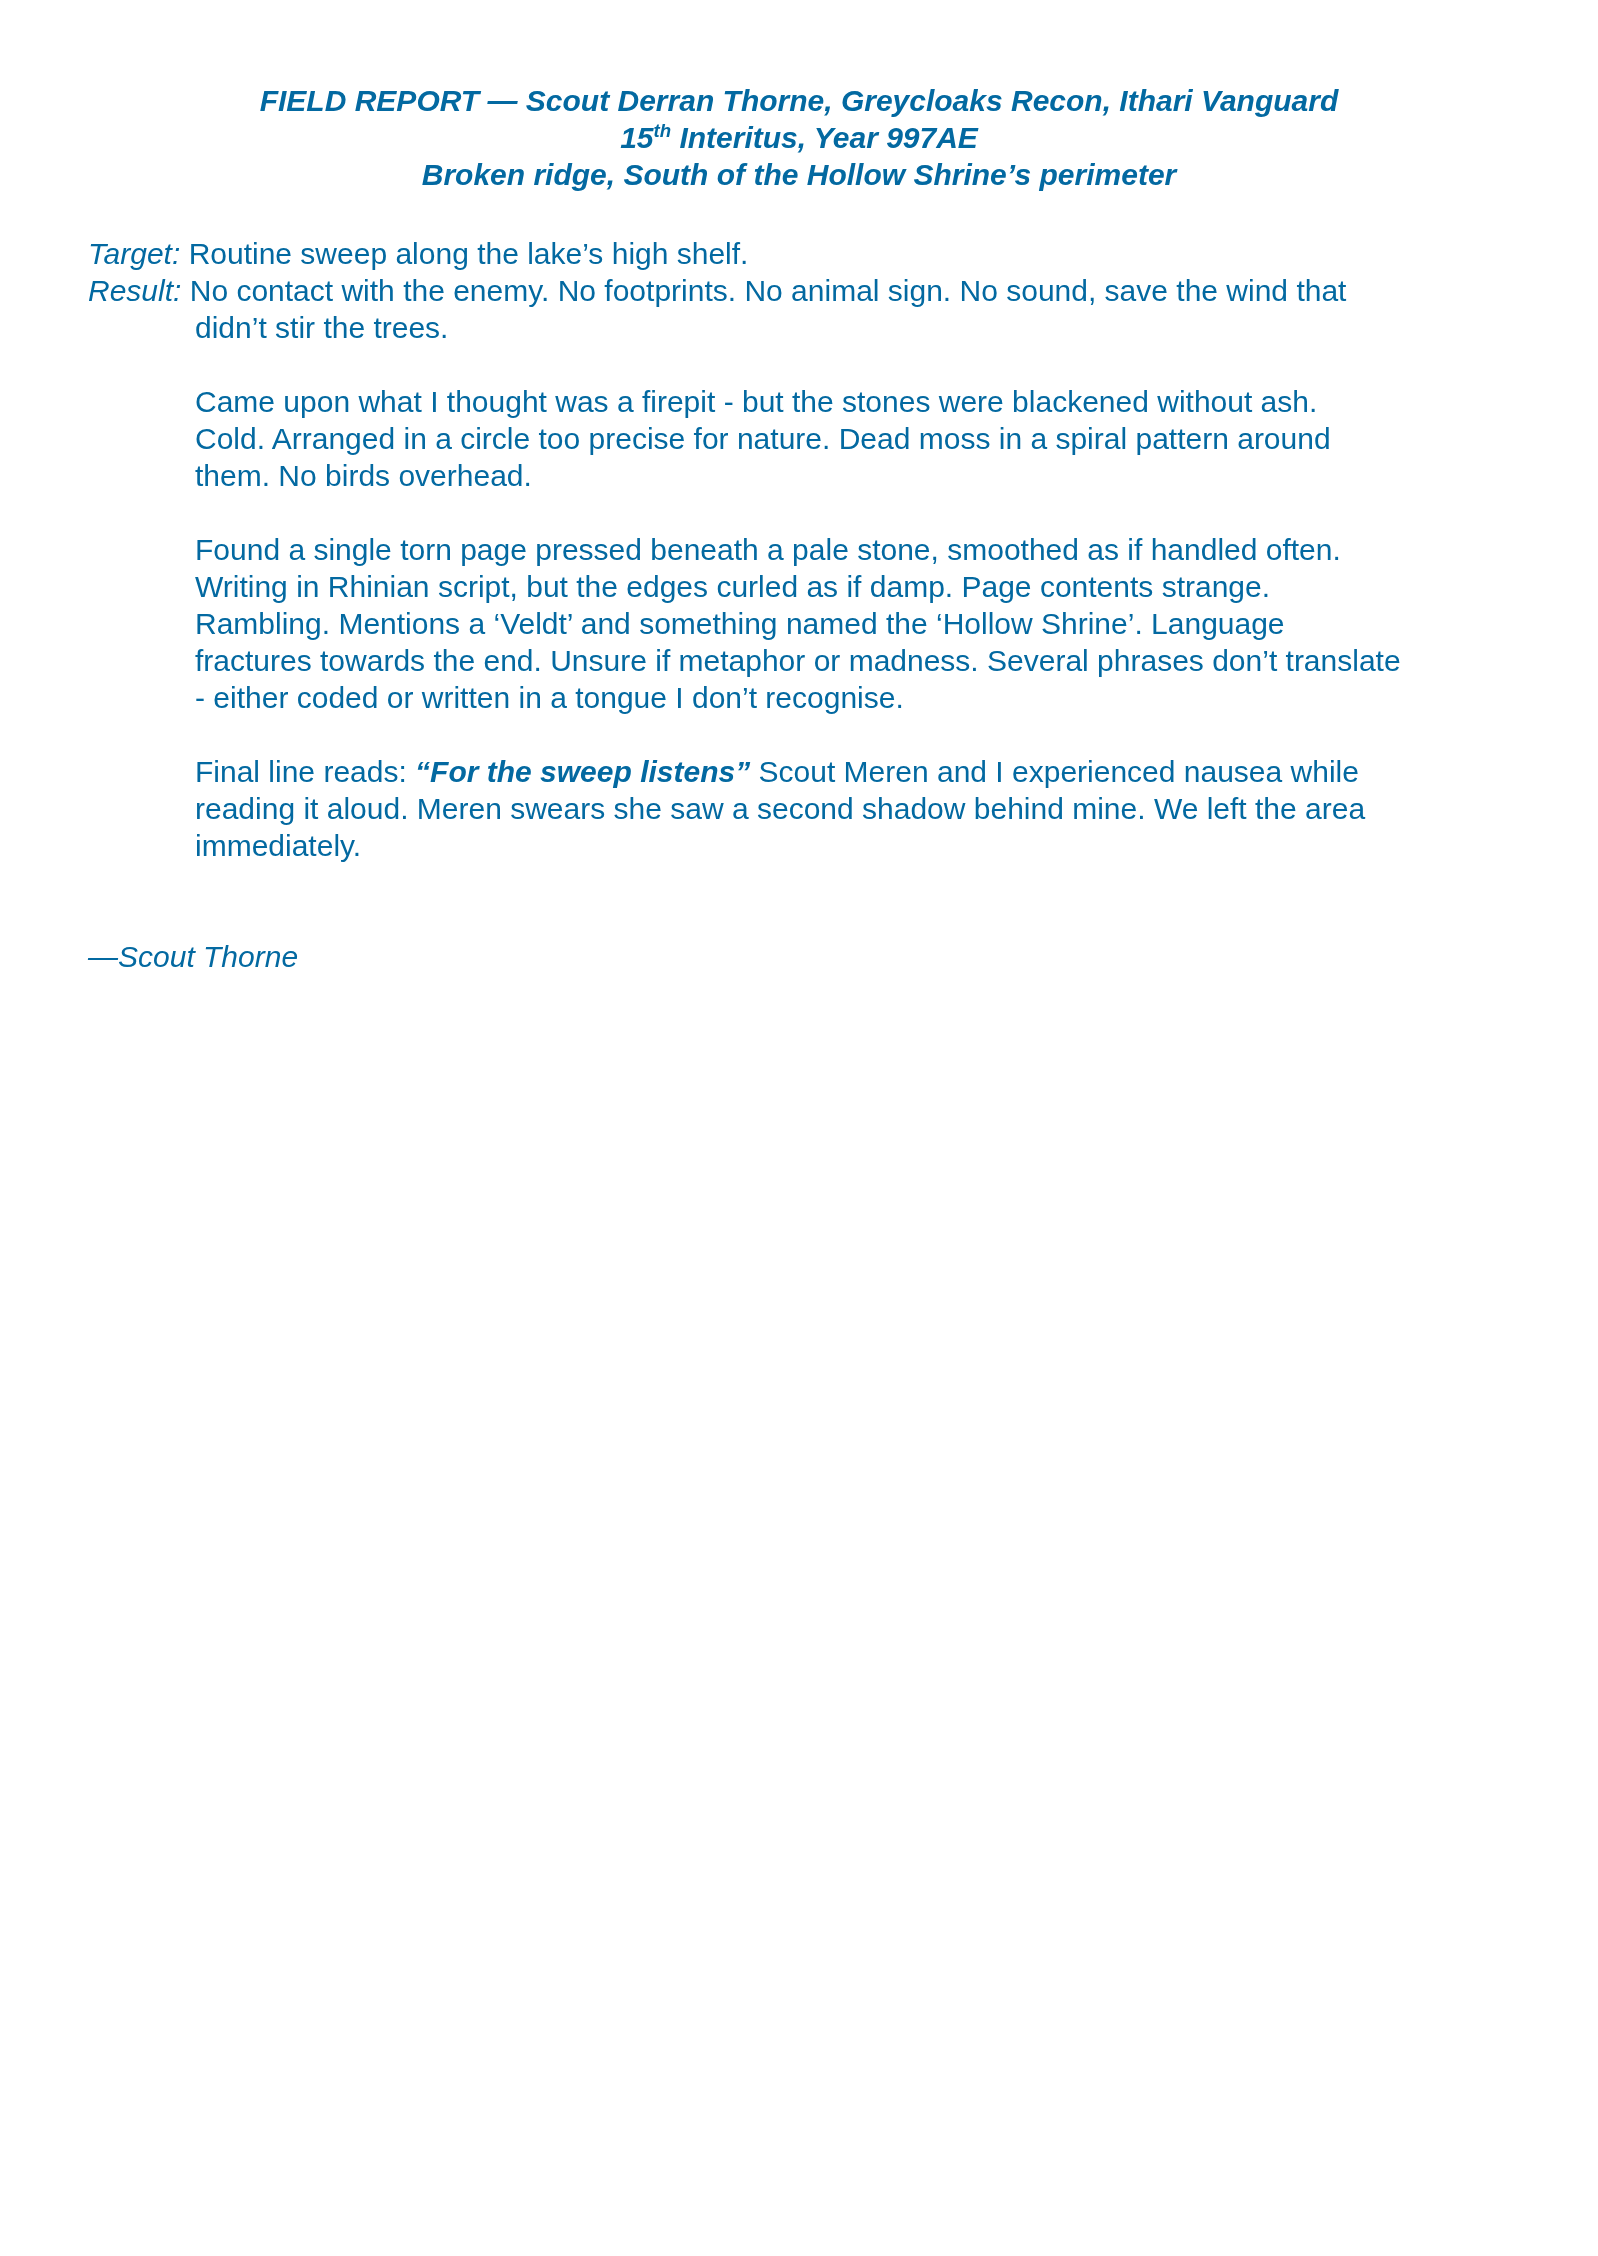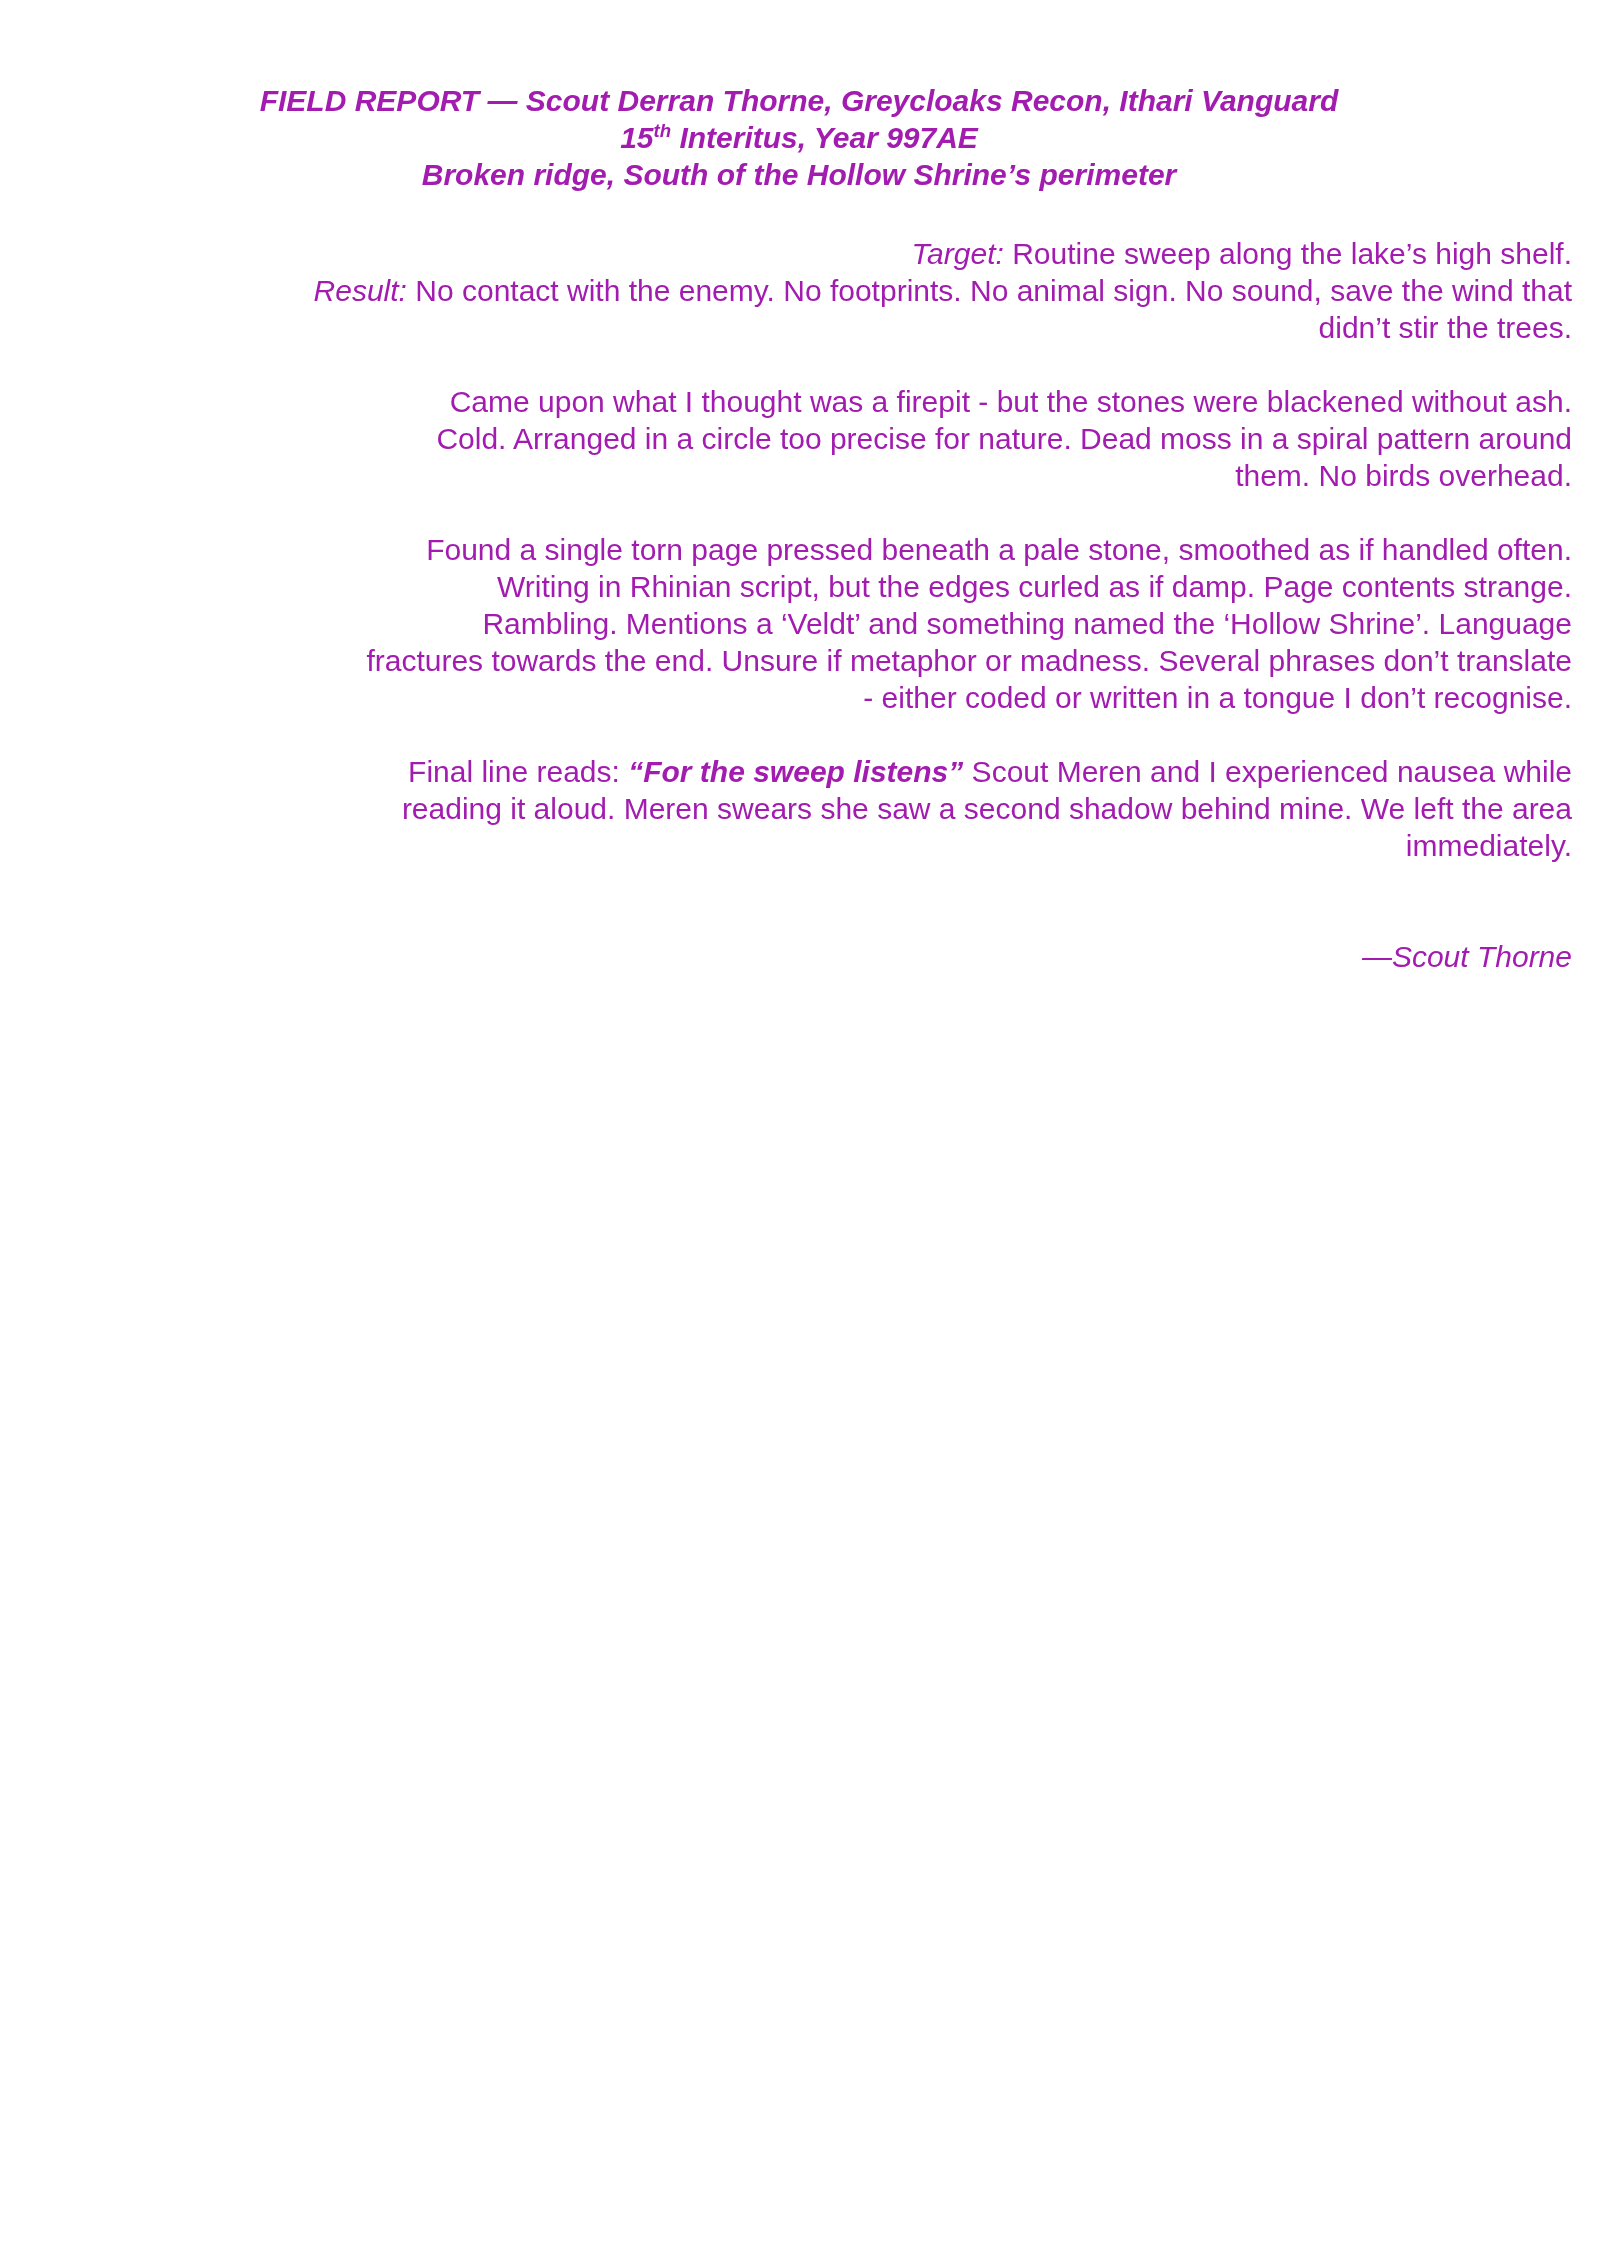--- a/index.html
+++ b/index.html
@@ -5,21 +5,21 @@
   html, body {
     margin: 0;
     padding: 0;
     background: #ffffff;
   }
   .page {
     position: relative;
     width: 1598px;
     height: 1976px;
     background: #ffffff;
-    color: #a21caf;
+    color: #0369a1;
     font-family: "Liberation Sans", sans-serif;
     font-size: 30px;
     line-height: 37px;
     overflow: hidden;
     box-sizing: border-box;
   }
   .report-header {
     padding-top: 82px;
     text-align: center;
     font-weight: bold;
@@ -28,21 +28,20 @@
   .report-header div { margin: 0; }
   .report-header sup {
     font-size: 0.62em;
     vertical-align: super;
     line-height: 0;
   }
   .report-body {
     padding-left: 88px;
     padding-right: 26px;
     margin-top: 42px;
-    text-align: right;
   }
   .field {
     margin: 0;
     padding-left: 107px;
     text-indent: -107px;
     white-space: pre-line;
   }
   .label-italic { font-style: italic; }
   .para {
     margin: 37px 0 0 107px;

